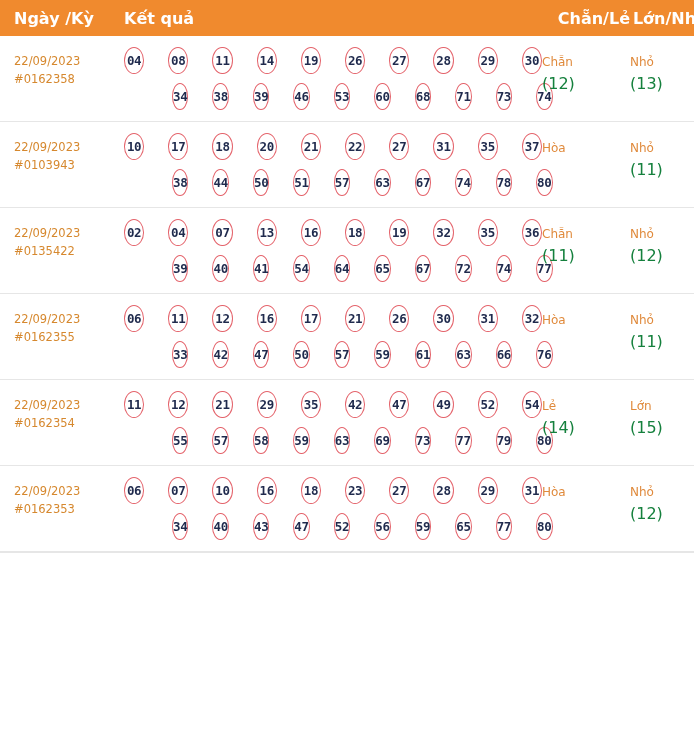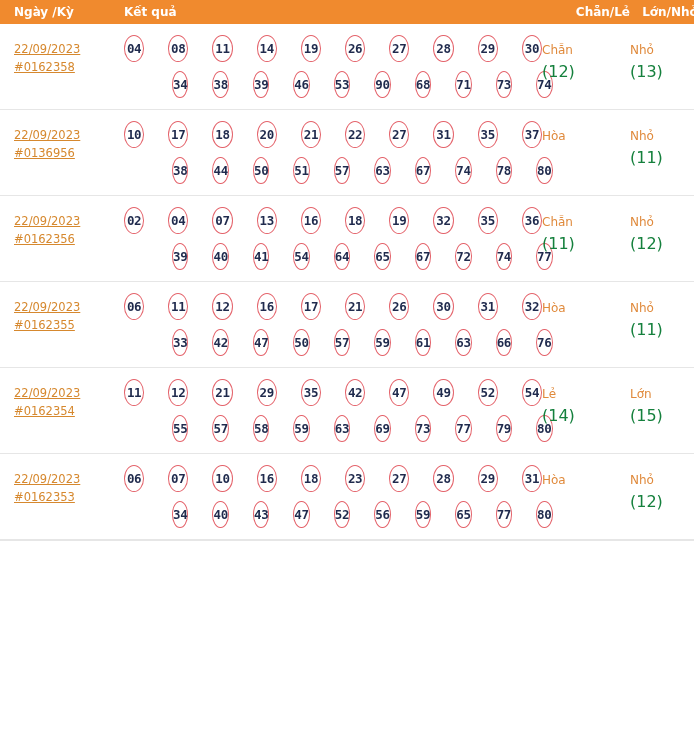--- a/index.html
+++ b/index.html
@@ -20,25 +20,25 @@
     border-collapse: collapse;
     table-layout: fixed;
   }
 
   
   thead tr {
     background: #f08a2e;
   }
   thead th {
     color: #ffffff;
-    font-size: 12px;
+    font-size: 16px;
     font-weight: bold;
     text-align: left;
     padding: 0;
-    height: 24px;
+    height: 36px;
     vertical-align: middle;
     white-space: nowrap;
   }
   th.col-date   { width: 108px; padding-left: 14px; }
   th.col-result { width: 418px; padding-left: 2px; }
   th.col-parity { width: 88px; text-align: right; }
   th.col-size   { width: 80px; text-align: center; }
 
   
   tbody tr {
@@ -51,21 +51,21 @@
   }
 
   .cell-date {
     padding: 16px 0 16px 14px;
     font-size: 11.5px;
     line-height: 18px;
     color: #d6882e;
     white-space: nowrap;
   }
   .cell-date .date-line,
-  .cell-date .draw-line { display: block; text-decoration: underline; }
+  .cell-date .draw-line { display: block; }
 
   .cell-result {
     padding: 11px 0 11px 2px;
   }
   .ball-row {
     display: flex;
     flex-wrap: nowrap;
     gap: 24px;
     margin: 0 0 0 0;
   }
@@ -138,40 +138,40 @@
             <span class="ball">28</span>
             <span class="ball">29</span>
             <span class="ball">30</span>
           </div>
           <div class="ball-row">
             <span class="ball">34</span>
             <span class="ball">38</span>
             <span class="ball">39</span>
             <span class="ball">46</span>
             <span class="ball">53</span>
-            <span class="ball">90</span>
+            <span class="ball">60</span>
             <span class="ball">68</span>
             <span class="ball">71</span>
             <span class="ball">73</span>
             <span class="ball">74</span>
           </div>
         </td>
         <td class="cell-parity">
           <span class="label">Chẵn</span>
           <span class="count">(12)</span>
         </td>
         <td class="cell-size">
           <span class="label">Nhỏ</span>
           <span class="count">(13)</span>
         </td>
       </tr>
       <tr>
         <td class="cell-date">
           <span class="date-line">22/09/2023</span>
-          <span class="draw-line">#0136956</span>
+          <span class="draw-line">#0103943</span>
         </td>
         <td class="cell-result">
           <div class="ball-row">
             <span class="ball">10</span>
             <span class="ball">17</span>
             <span class="ball">18</span>
             <span class="ball">20</span>
             <span class="ball">21</span>
             <span class="ball">22</span>
             <span class="ball">27</span>
@@ -197,21 +197,21 @@
           <span class="count empty"></span>
         </td>
         <td class="cell-size">
           <span class="label">Nhỏ</span>
           <span class="count">(11)</span>
         </td>
       </tr>
       <tr>
         <td class="cell-date">
           <span class="date-line">22/09/2023</span>
-          <span class="draw-line">#0162356</span>
+          <span class="draw-line">#0135422</span>
         </td>
         <td class="cell-result">
           <div class="ball-row">
             <span class="ball">02</span>
             <span class="ball">04</span>
             <span class="ball">07</span>
             <span class="ball">13</span>
             <span class="ball">16</span>
             <span class="ball">18</span>
             <span class="ball">19</span>

